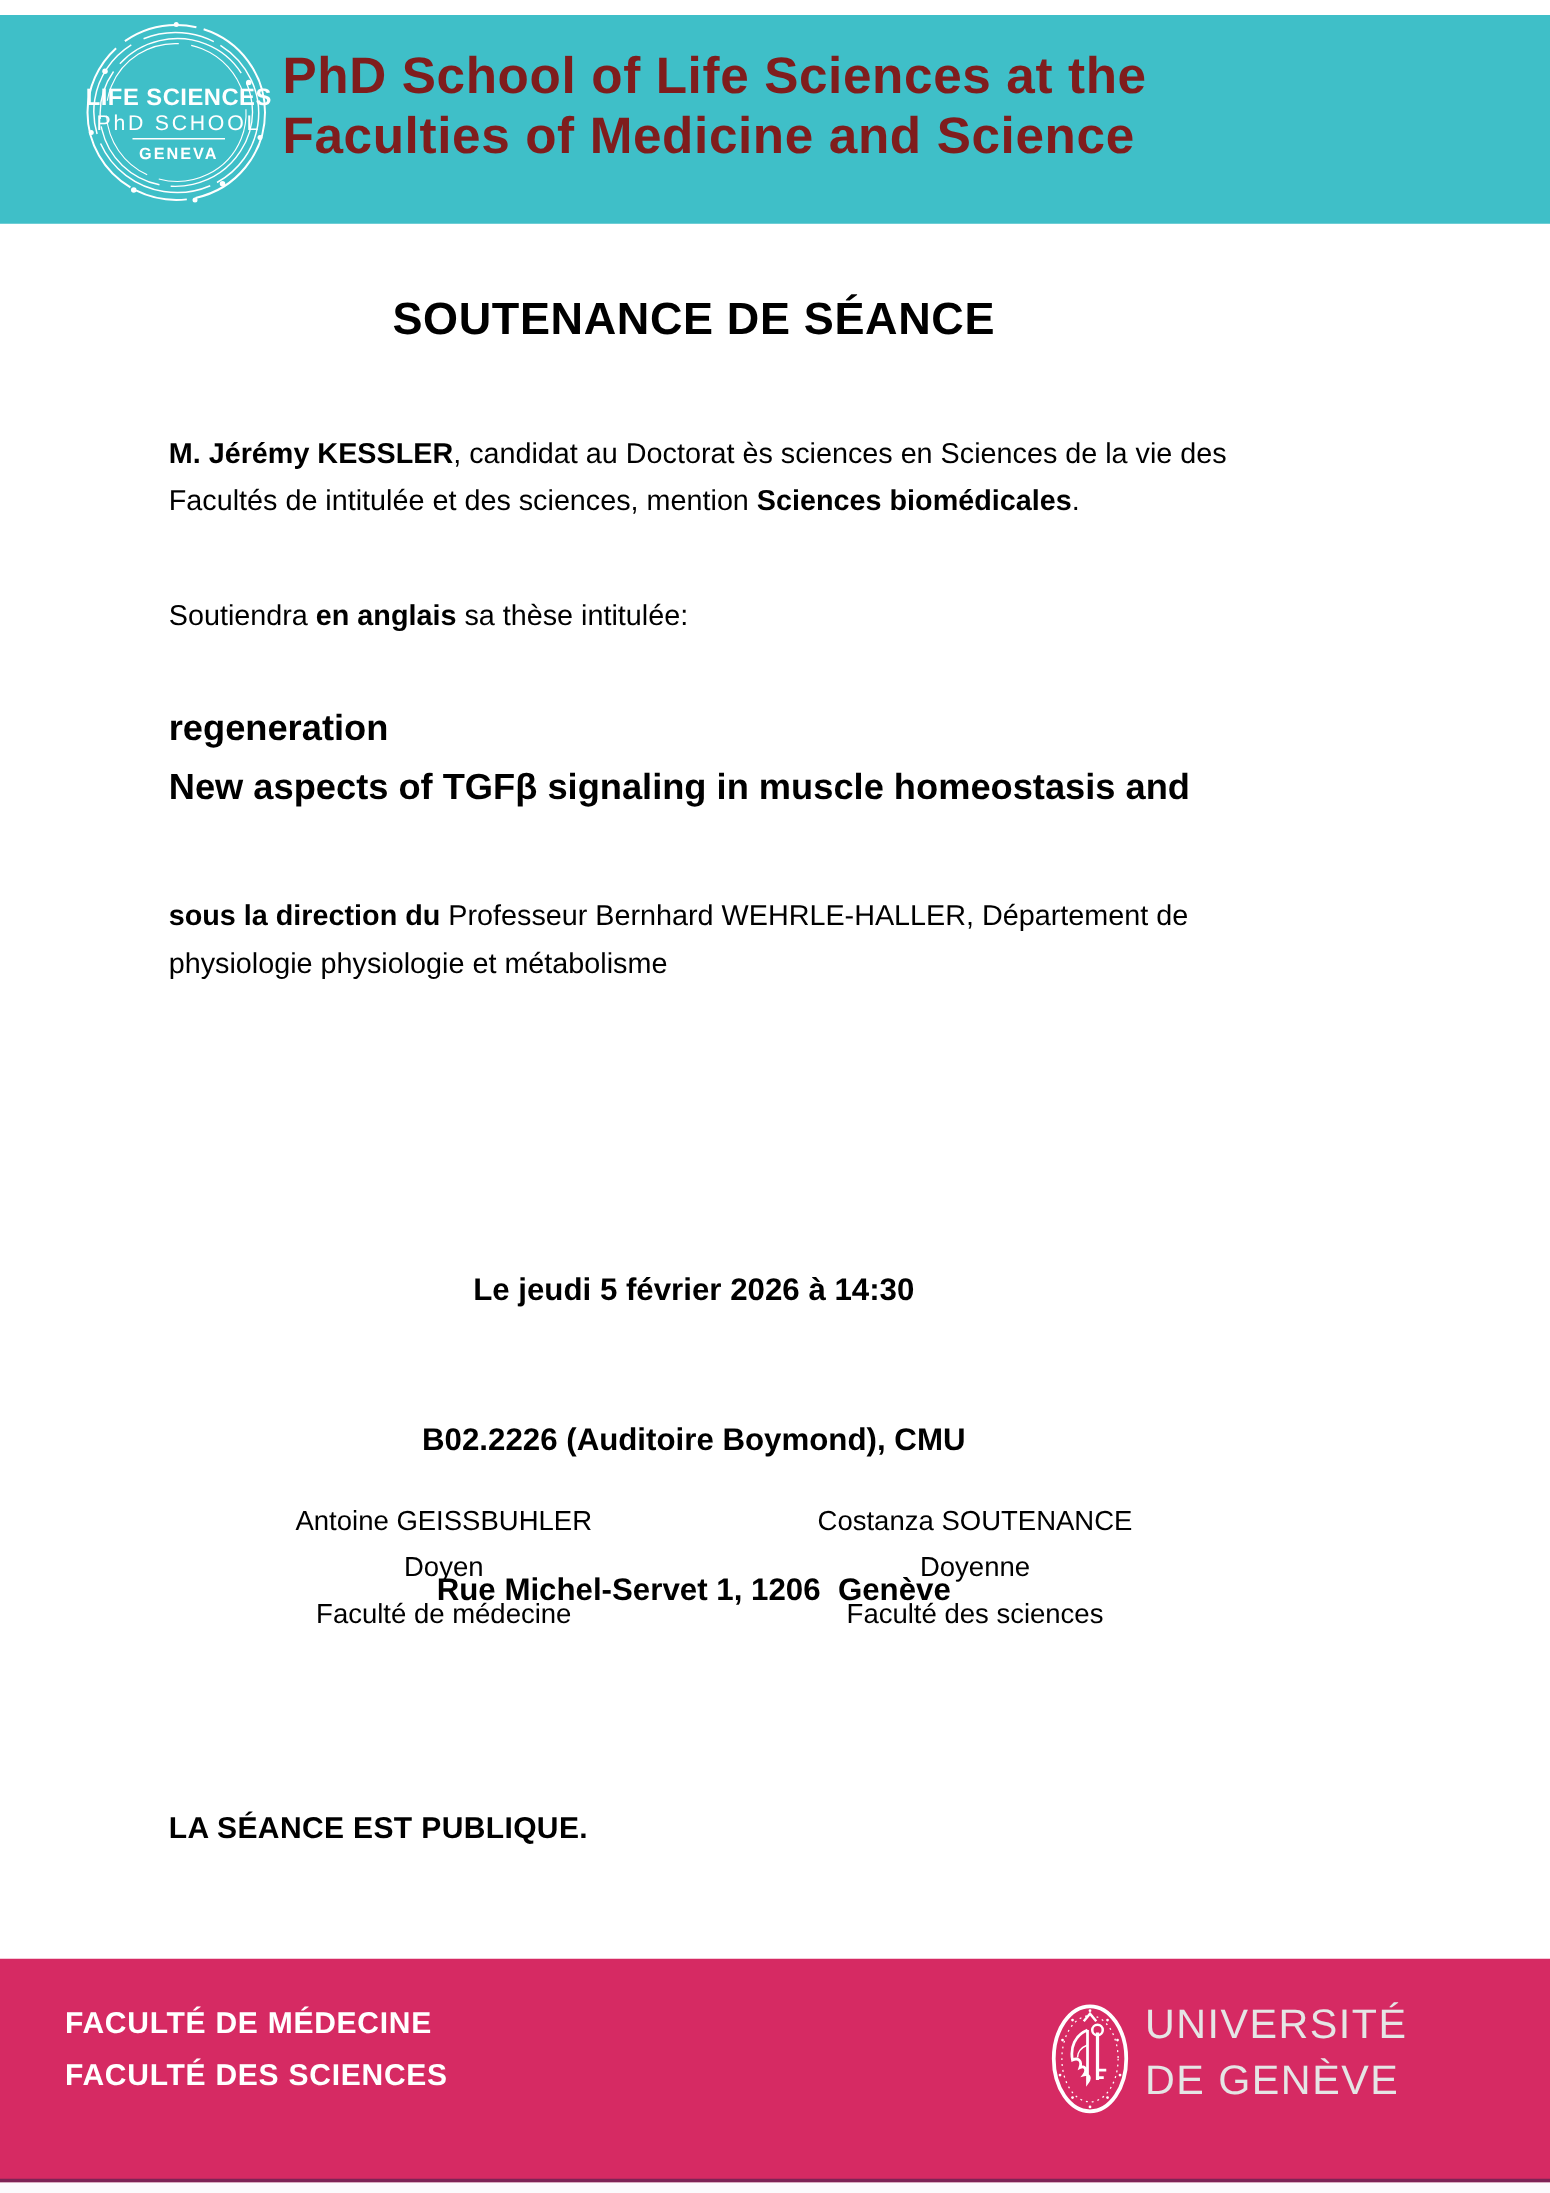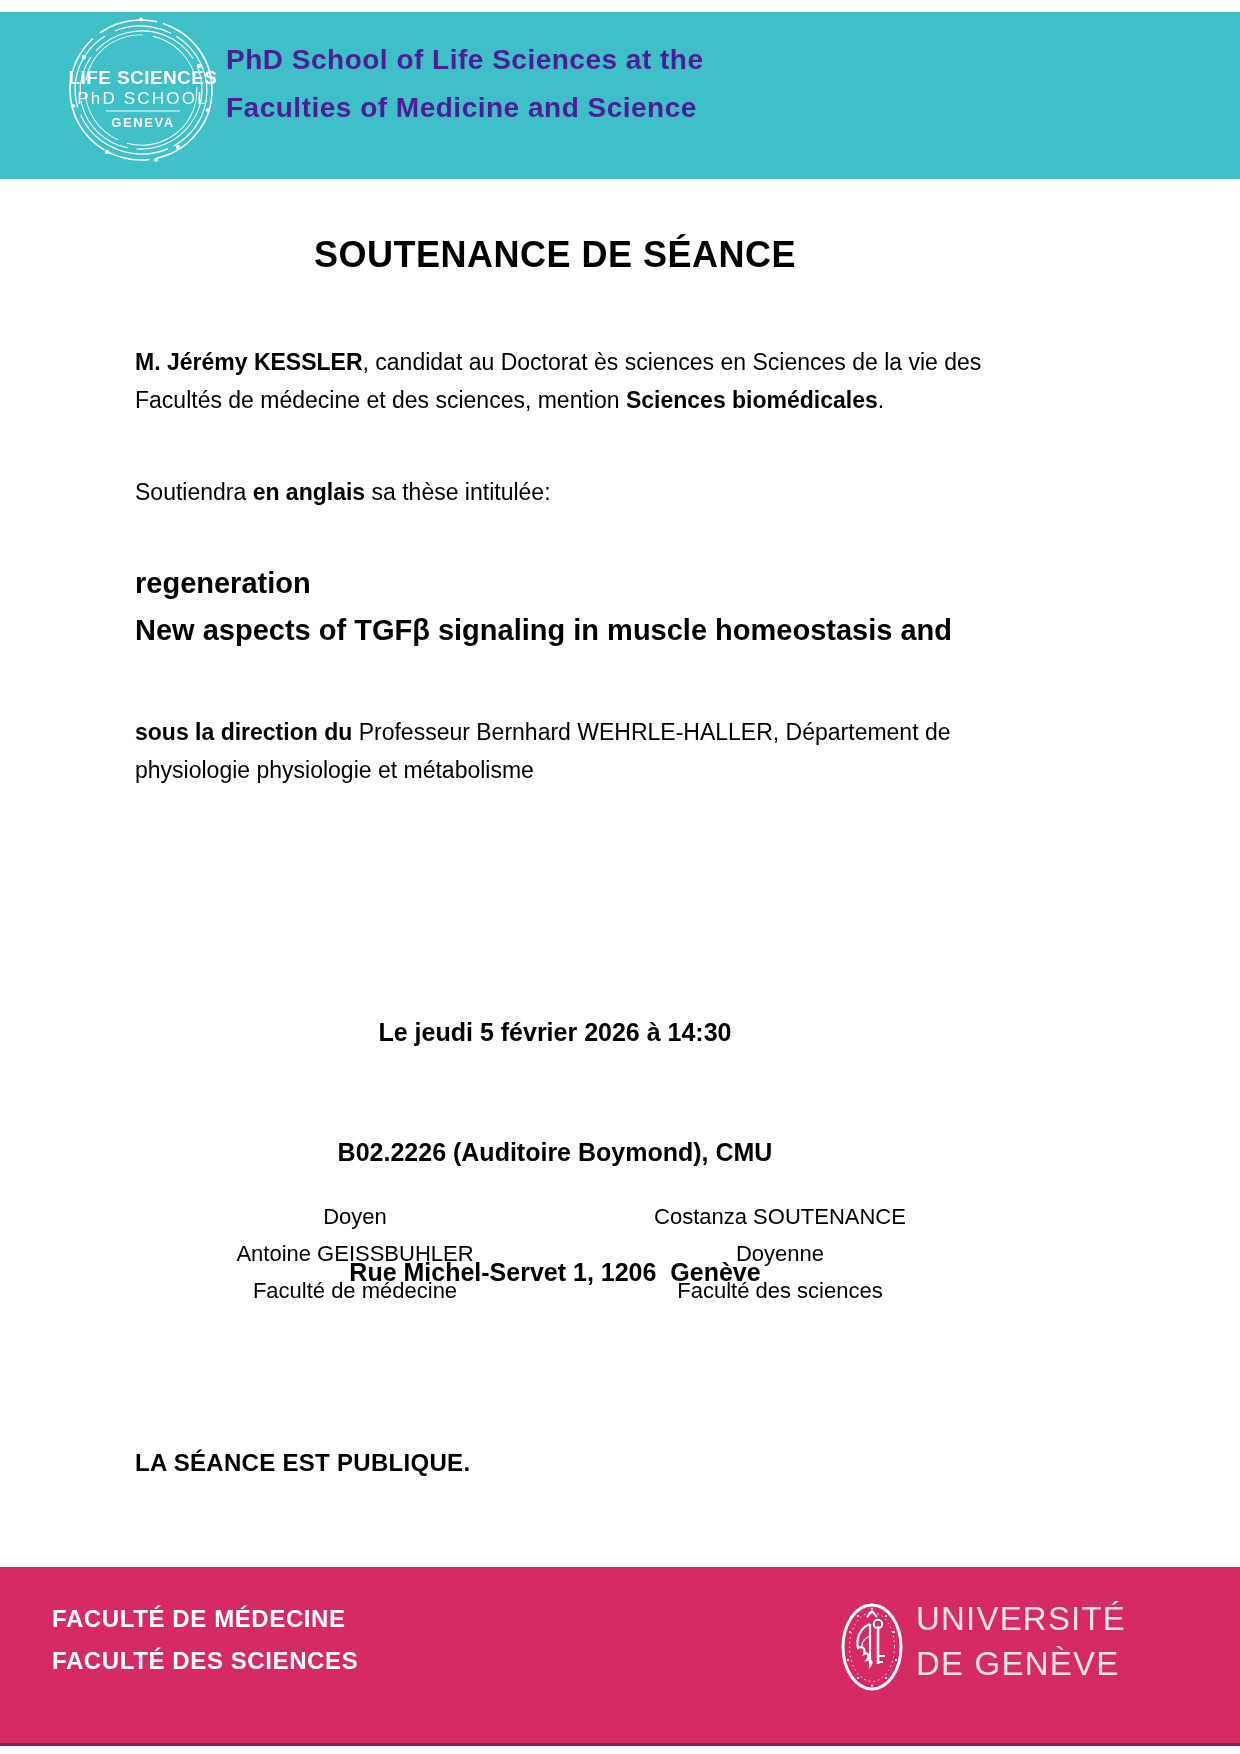--- a/index.html
+++ b/index.html
@@ -5,22 +5,22 @@
   html,body{margin:0;padding:0;background:#ffffff;}
   .page{
     position:relative;width:1240px;height:1754px;margin:12px auto;
     background:#ffffff;color:#000;overflow:hidden;
     font-family:"Liberation Sans",sans-serif;
   }
   
   .header{position:absolute;left:0;top:0;width:1240px;height:167px;background:#3FBFC8;}
   .logo{position:absolute;left:60px;top:2px;width:162px;height:154px;}
   .header-title{
-    position:absolute;left:226px;top:24px;color:#4c1d95;
-    font-size:28px;font-weight:bold;line-height:48px;letter-spacing:.5px;white-space:nowrap;
+    position:absolute;left:226px;top:24px;color:#7f1d1d;
+    font-size:41px;font-weight:bold;line-height:48px;letter-spacing:.5px;white-space:nowrap;
   }
   
   .h1{
     position:absolute;left:135px;top:222px;width:840px;text-align:center;
     font-size:36px;font-weight:bold;letter-spacing:.5px;white-space:nowrap;
   }
   .para{position:absolute;left:135px;font-size:23px;line-height:38px;white-space:nowrap;}
   .para b{font-weight:bold;}
   .p-candidate{top:331px;}
   .p-soutiendra{top:461px;}
@@ -91,21 +91,21 @@
     <div class="header-title">
       <div>PhD School of Life Sciences at the</div>
       <div>Faculties of Medicine and Science</div>
     </div>
   </div>
 
   <div class="h1">SOUTENANCE DE SÉANCE</div>
 
   <div class="para p-candidate">
     <div><b>M. Jérémy KESSLER</b><span>, candidat au Doctorat ès sciences en Sciences de la vie des</span></div>
-    <div><span>Facultés de médecine et des sciences, mention </span><b>Sciences biomédicales</b><span>.</span></div>
+    <div><span>Facultés de intitulée et des sciences, mention </span><b>Sciences biomédicales</b><span>.</span></div>
   </div>
 
   <div class="para p-soutiendra"><span>Soutiendra </span><b>en anglais</b><span> sa thèse intitulée:</span></div>
 
   <div class="thesis-title">
     <div>regeneration</div>
     <div>New aspects of TGFβ signaling in muscle homeostasis and</div>
   </div>
 
   <div class="para p-supervision">
@@ -113,22 +113,22 @@
     <div>physiologie physiologie et métabolisme</div>
   </div>
 
   <div class="event">
     <div>Le jeudi 5 février 2026 à 14:30</div>
     <div>B02.2226 (Auditoire Boymond), CMU</div>
     <div>Rue Michel-Servet 1, 1206  Genève</div>
   </div>
 
   <div class="dean dean-left">
+    <div>Antoine GEISSBUHLER</div>
     <div>Doyen</div>
-    <div>Antoine GEISSBUHLER</div>
     <div>Faculté de médecine</div>
   </div>
   <div class="dean dean-right">
     <div>Costanza SOUTENANCE</div>
     <div>Doyenne</div>
     <div>Faculté des sciences</div>
   </div>
 
   <div class="public-notice">LA SÉANCE EST PUBLIQUE.</div>
 

